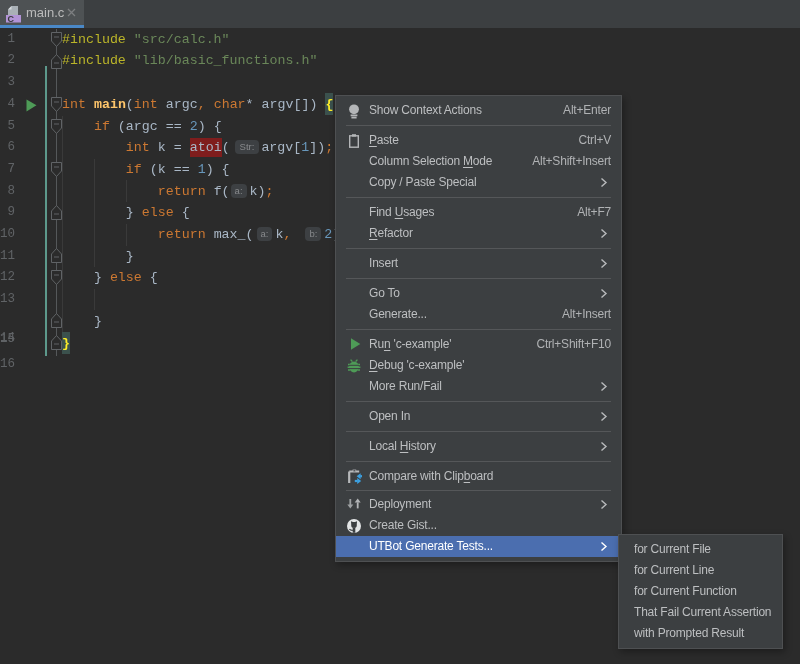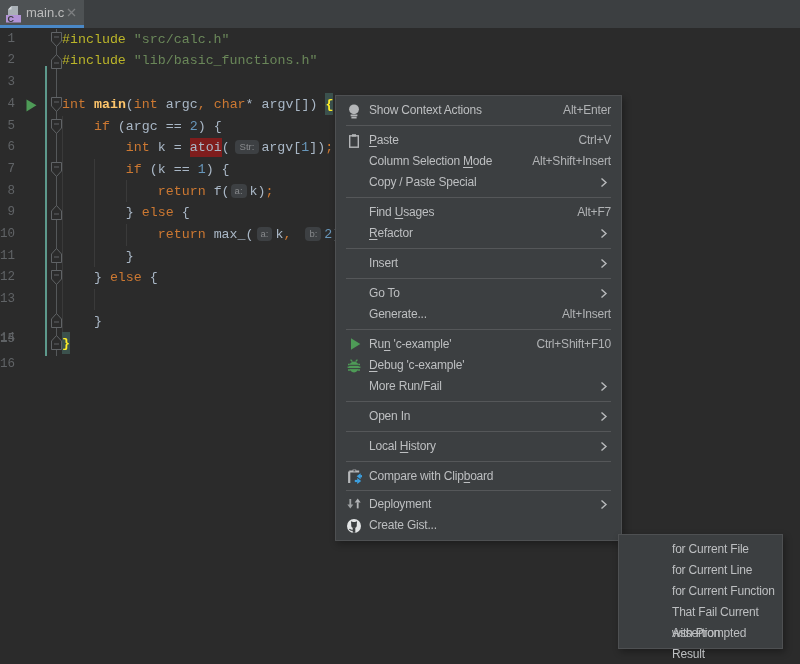--- a/index.html
+++ b/index.html
@@ -41,21 +41,21 @@
 .mi .key { position:absolute; right:10px; top:0; height:21px; line-height:21px; font-size:12px; letter-spacing:-0.2px; color:#b0b2b4; }
 .mi .ic { position:absolute; left:10px; top:2.5px; width:16px; height:16px; }
 .mi .arr { position:absolute; right:12px; top:6px; }
 .sep { height:1px; background:#555759; margin:4px 10px; }
 .sel { background:#4b6eaf; }
 .sel .lbl { color:#ffffff; }
 
 
 .smenu { position:absolute; z-index:11; left:618px; top:534px; width:165px; background:#3c3f41;
          border:1px solid #4e5052; padding:4px 0; box-shadow:2px 3px 7px rgba(0,0,0,.32); }
-.smenu .mi .lbl { left:15px;margin-left:38px; }
+.smenu .mi .lbl { left:15px; }
 u { text-decoration:underline; text-underline-offset:2px; }
 </style>
 </head>
 <body>
 
 <div class="tabbar">
   <div class="tab"></div>
   <div class="tabu"></div>
   <svg style="position:absolute;left:6px;top:4px" width="17" height="19" viewBox="0 0 17 19">
     <path d="M5.5 2 H12 V11 H2 V5.5 Z" fill="#a9b0b6"></path>
@@ -280,20 +280,26 @@
     <svg class="ic" viewBox="0 0 16 16">
       <circle cx="8" cy="8" r="7" fill="#e3e5e6"></circle>
       <path d="M5.2 4.9 Q5.2 3.6 5.9 3.2 L6.6 4 H9.4 L10.1 3.2 Q10.8 3.6 10.8 4.9 V7.4 Q10.8 9.3 9.4 9.7 H6.6 Q5.2 9.3 5.2 7.4 Z" fill="#3c3f41"></path>
       <polygon points="5.2,5.4 5.2,3.2 6.6,4.4" fill="#3c3f41"></polygon>
       <polygon points="10.8,5.4 10.8,3.2 9.4,4.4" fill="#3c3f41"></polygon>
       <rect x="6.7" y="9.4" width="2.6" height="5.4" fill="#3c3f41"></rect>
       <path d="M3.4 11.2 Q4.6 12.6 6.8 12.4" stroke="#3c3f41" stroke-width="1.3" fill="none"></path>
       </svg>
     <span class="lbl">Create Gist...</span>
   </div>
+  <div class="mi sel">
+      <span class="lbl">UTBot Generate Tests...</span>
+    <svg class="arr" width="9" height="9" viewBox="0 0 9 9">
+        <path d="M1.5 0.5 L6 4.5 L1.5 8.5" fill="none" stroke="#ffffff" stroke-width="1.4"></path>
+      </svg>
+  </div>
 </div>
 
 <div class="smenu">
   <div class="mi">
       <span class="lbl">for Current File</span>
     </div>
   <div class="mi">
       <span class="lbl">for Current Line</span>
     </div>
   <div class="mi">

